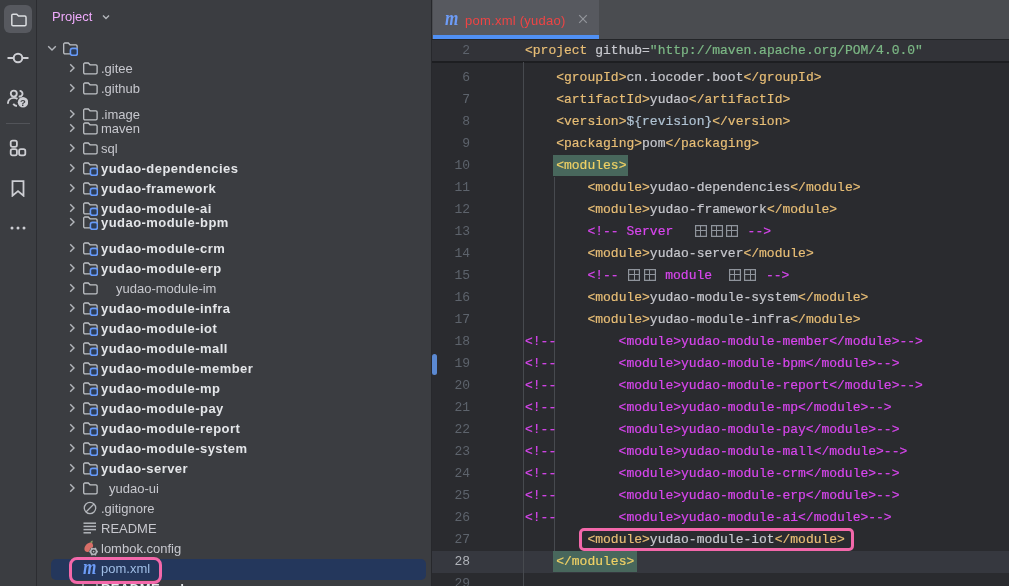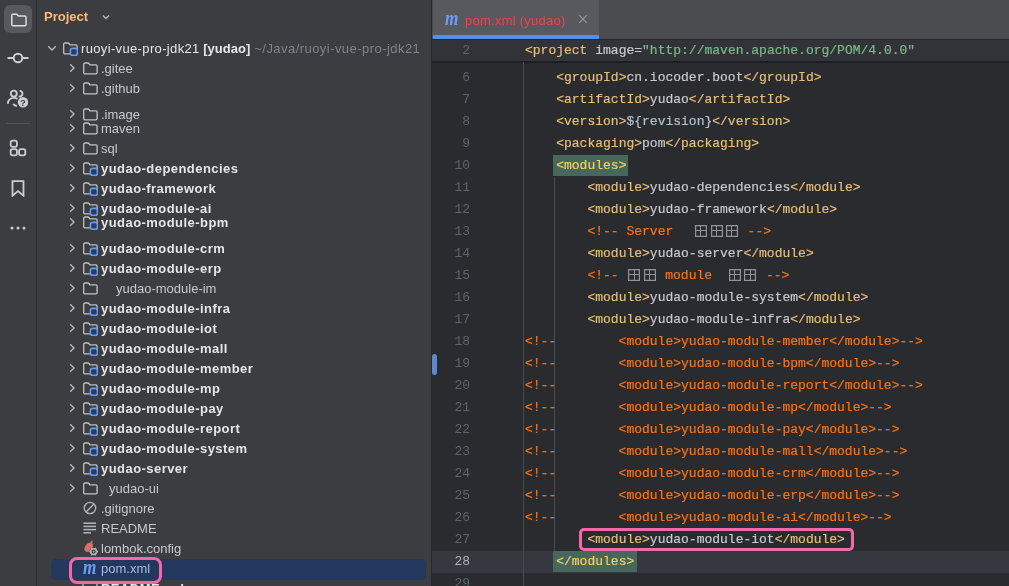--- a/index.html
+++ b/index.html
@@ -1,19 +1,19 @@
 <!DOCTYPE html>
 <html><head><meta charset="utf-8"><style>
 html,body{margin:0;padding:0;}
 body{width:1009px;height:586px;overflow:hidden;position:relative;background:#2c2d31;
  font-family:"Liberation Sans",sans-serif;-webkit-font-smoothing:antialiased;}
 .abs{position:absolute;}
 pre{margin:0;font-family:"Liberation Mono",monospace;font-size:13px;line-height:22px;-webkit-text-stroke:0.2px;}
 .t{color:#e8be76;}
-.g{color:#f97316;}
+.g{color:#d946ef;}
 .s{color:#7cb885;}
 .r{color:#afc2d2;}
 .c{color:#c7c8ce;}
 .th{color:#efd165;}
 .cj{display:inline-block;width:12px;height:12px;margin:0 1.75px -1.5px 1.75px;
  box-shadow:inset 0 0 0 1.2px #8f949c;
  background:linear-gradient(#8f949c,#8f949c) 50% 50%/12px 1.2px no-repeat,
   linear-gradient(#8f949c,#8f949c) 50% 50%/1.2px 12px no-repeat;}
 .cjf{margin-left:14px!important;}
 .cjg{margin-left:9px!important;}
@@ -49,34 +49,33 @@
   </svg>
 <svg class="abs" style="left:10px;top:180px" width="16" height="17" viewBox="0 0 16 17">
     <path d="M2.5 1.2 h11 v14.5 l-5.5-4.6 -5.5 4.6 z" fill="none" stroke="#cdced3" stroke-width="1.8"></path>
   </svg>
 <svg class="abs" style="left:8px;top:222px" width="20" height="12" viewBox="0 0 20 12">
     <circle cx="4" cy="6" r="1.5" fill="#cdced3"></circle>
     <circle cx="10" cy="6" r="1.5" fill="#cdced3"></circle>
     <circle cx="16" cy="6" r="1.5" fill="#cdced3"></circle>
   </svg>
 <div class="abs" style="left:37px;top:0;width:394px;height:586px;background:#3b3d41;border-right:1px solid #27282c;box-sizing:content-box"></div>
-<div class="abs" style="left:44px;top:9px;font-size:13px;font-weight:bold;color:#fdba74">Project</div>
+<div class="abs" style="left:52px;top:9px;font-size:13px;font-weight:normal;color:#f0abfc">Project</div>
 <svg class="abs" style="left:100px;top:11px" width="12" height="12" viewBox="0 0 12 12">
     <polyline points="3,4.5 6,7.5 9,4.5" fill="none" stroke="#b3b6bb" stroke-width="1.4"></polyline>
   </svg>
 <div class="abs" style="left:51px;top:559px;width:375px;height:21px;background:#24375c;border-radius:5px"></div>
 <div class="row" style="top:38px">
     <svg class="abs" style="left:7px;top:2px" width="16" height="16" viewBox="0 0 16 16">
       <polyline points="4.2,6.2 8,10 11.8,6.2" fill="none" stroke="#b3b6bb" stroke-width="1.4"></polyline>
     </svg>
     <svg class="abs" style="left:25px;top:2px" width="16" height="16" viewBox="0 0 16 16">
       <path d="M1.7 4.2c0-.7.5-1.2 1.2-1.2h3.4l1.7 1.8h5.9c.7 0 1.2.5 1.2 1.2v6.6c0 .7-.5 1.2-1.2 1.2H2.9c-.7 0-1.2-.5-1.2-1.2z" fill="none" stroke="#bec1c5" stroke-width="1.3"></path>
       <rect x="8.4" y="8.4" width="7.0" height="7.0" rx="2.2" fill="#2d3d57" stroke="#679af8" stroke-width="1.6"></rect>
     </svg>
-    <div class="lbl" style="left:44px"><span style="color:#e4e6e9;letter-spacing:.35px">ruoyi-vue-pro-jdk21</span><span class="b" style="letter-spacing:0"> [yudao]</span><span style="color:#7f8388;letter-spacing:.45px"> ~/Java/ruoyi-vue-pro-jdk21</span></div>
   </div>
 <div class="row" style="top:58px">
     <svg class="abs" style="left:27px;top:2px" width="16" height="16" viewBox="0 0 16 16">
       <polyline points="6.2,4.2 10,8 6.2,11.8" fill="none" stroke="#b3b6bb" stroke-width="1.4"></polyline>
     </svg>
     <svg class="abs" style="left:45px;top:2px" width="16" height="16" viewBox="0 0 16 16">
       <path d="M1.7 4.2c0-.7.5-1.2 1.2-1.2h3.4l1.7 1.8h5.9c.7 0 1.2.5 1.2 1.2v6.6c0 .7-.5 1.2-1.2 1.2H2.9c-.7 0-1.2-.5-1.2-1.2z" fill="none" stroke="#bec1c5" stroke-width="1.3"></path>
     </svg>
     <div class="lbl" style="left:64px">.gitee</div>
   </div>
@@ -333,21 +332,21 @@
 <div class="abs" style="left:433px;top:35px;width:166px;height:4px;background:#5090f4"></div>
 <span class="abs" style="left:445px;top:8px;font-family:'Liberation Serif',serif;font-style:italic;font-weight:bold;font-size:21px;line-height:21px;color:#6d9cf7;display:inline-block;transform:scaleX(0.82);transform-origin:0 0">m</span>
 <div class="abs" style="left:465px;top:13px;font-size:13px;letter-spacing:.25px;color:#ef4444">pom.xml (yudao)</div>
 <svg class="abs" style="left:578px;top:14px" width="10" height="10" viewBox="0 0 10 10">
     <line x1="1.2" y1="1.2" x2="8.8" y2="8.8" stroke="#93969b" stroke-width="1.2"></line>
     <line x1="8.8" y1="1.2" x2="1.2" y2="8.8" stroke="#93969b" stroke-width="1.2"></line>
   </svg>
 <div class="abs" style="left:432px;top:39px;width:577px;height:1px;background:#232528"></div>
 <div class="abs" style="left:432px;top:40px;width:577px;height:21px;background:#323338;border-bottom:2px solid #1d1e21;box-sizing:content-box"></div>
 <div class="abs num" style="left:432px;top:39px;width:38px;text-align:right;font-family:'Liberation Mono',monospace;font-size:13px;line-height:23px">2</div>
-<pre class="abs" style="left:525px;top:39px;line-height:23px"><span class="t">&lt;project</span> <span class="c">image</span><span class="c">=</span><span class="s">"http://maven.apache.org/POM/4.0.0"</span></pre>
+<pre class="abs" style="left:525px;top:39px;line-height:23px"><span class="t">&lt;project</span> <span class="c">github</span><span class="c">=</span><span class="s">"http://maven.apache.org/POM/4.0.0"</span></pre>
 <div class="abs" style="left:432px;top:551px;width:577px;height:22px;background:#36383f"></div>
 <div class="abs" style="left:553px;top:155px;width:75px;height:21px;background:#48675c"></div>
 <div class="abs" style="left:553px;top:551px;width:84px;height:21px;background:#48675c"></div>
 <div class="abs" style="left:523px;top:62px;width:1px;height:524px;background:#474a4f"></div>
 <div class="abs" style="left:554px;top:177px;width:1px;height:374px;background:#474a4f"></div>
 <div class="abs" style="left:432px;top:354px;width:5px;height:21px;background:#5b89d2;border-radius:2.5px"></div>
 <div class="abs" style="left:432px;top:67px;width:38px;text-align:right;font-family:'Liberation Mono',monospace;font-size:13px;line-height:22px;color:#5d636c"><span>6</span><br><span>7</span><br><span>8</span><br><span>9</span><br><span>10</span><br><span>11</span><br><span>12</span><br><span>13</span><br><span>14</span><br><span>15</span><br><span>16</span><br><span>17</span><br><span>18</span><br><span>19</span><br><span>20</span><br><span>21</span><br><span>22</span><br><span>23</span><br><span>24</span><br><span>25</span><br><span>26</span><br><span>27</span><br><span style="color:#afb2b8">28</span><br><span>29</span></div>
 <pre class="abs" style="left:525px;top:67px;color:#c7c8ce">    <span class="t">&lt;groupId&gt;</span><span class="c">cn.iocoder.boot</span><span class="t">&lt;/groupId&gt;</span>
     <span class="t">&lt;artifactId&gt;</span><span class="c">yudao</span><span class="t">&lt;/artifactId&gt;</span>
     <span class="t">&lt;version&gt;</span><span class="r">${revision}</span><span class="t">&lt;/version&gt;</span>

